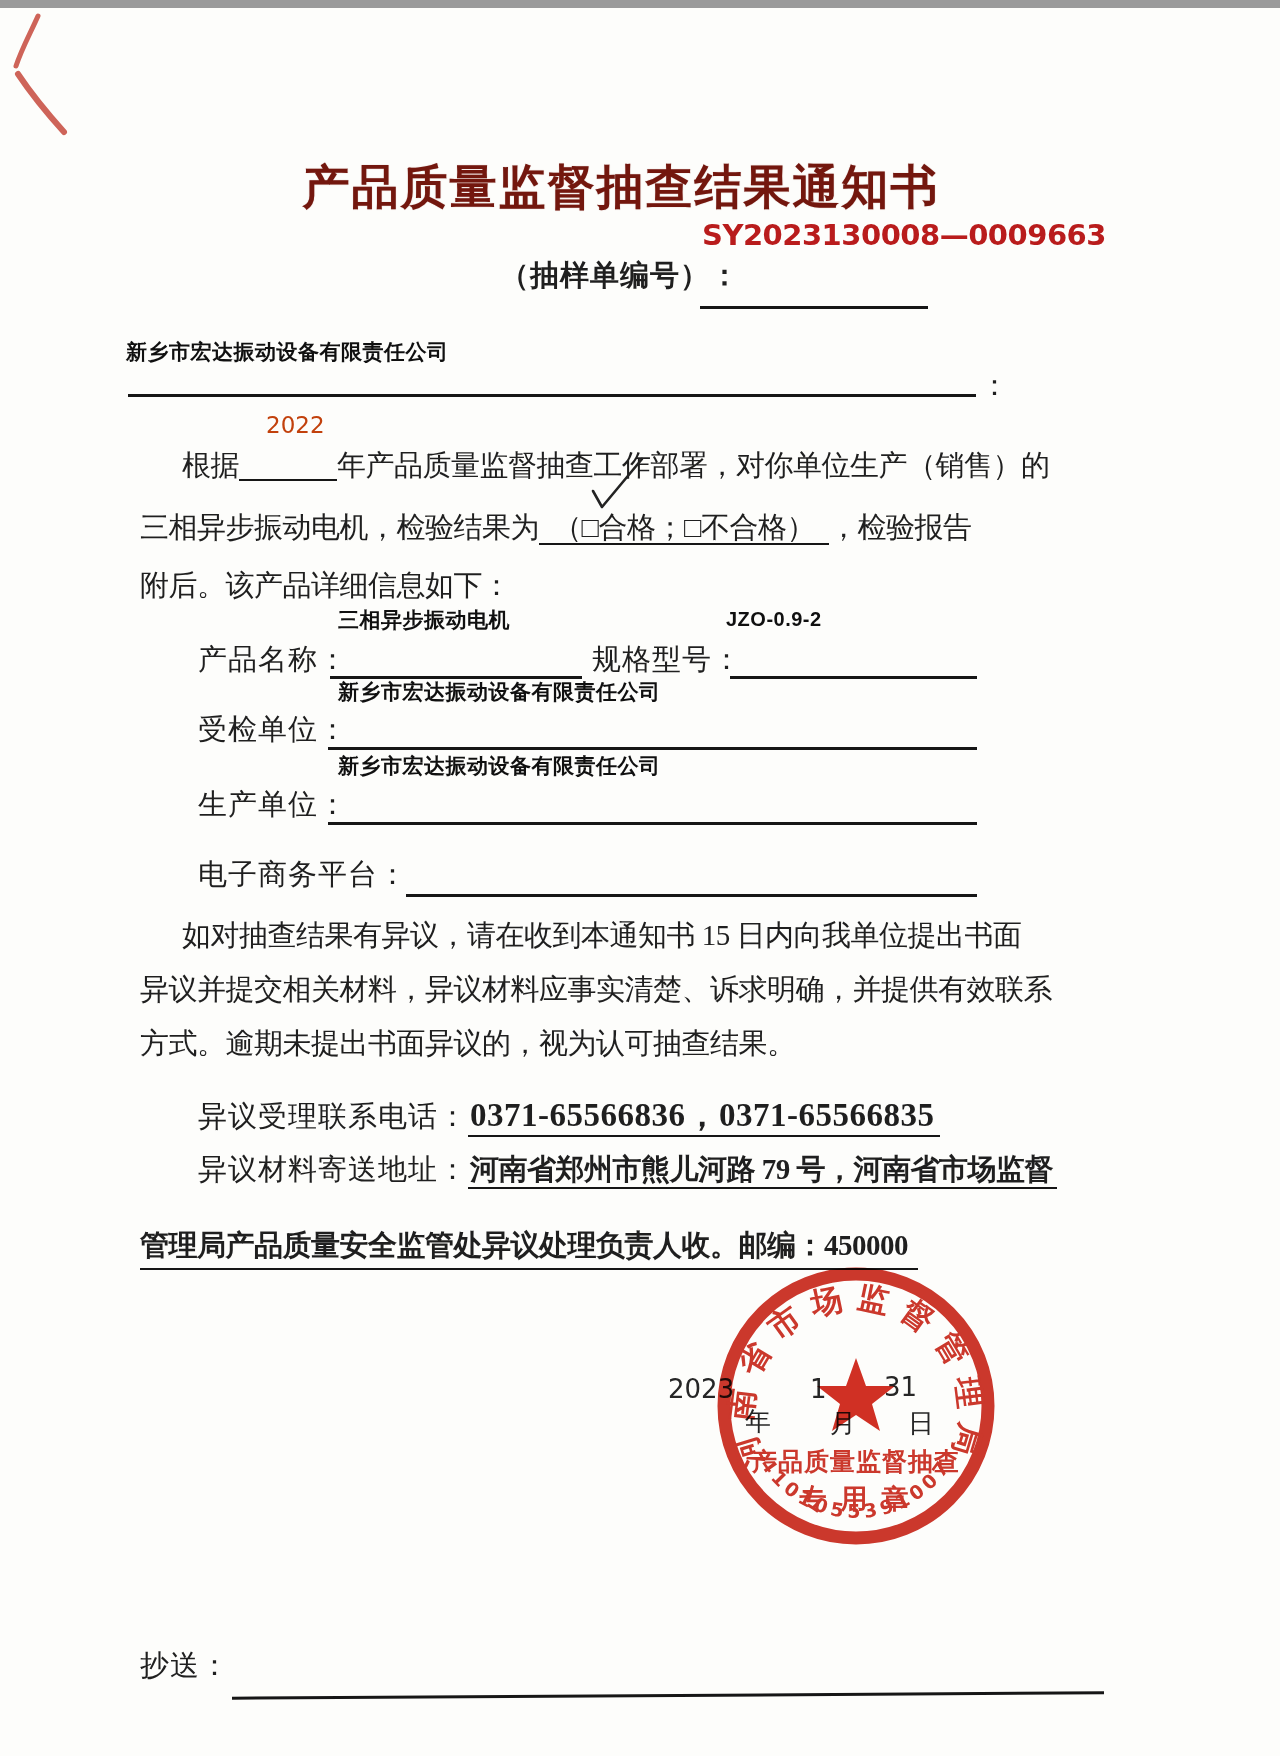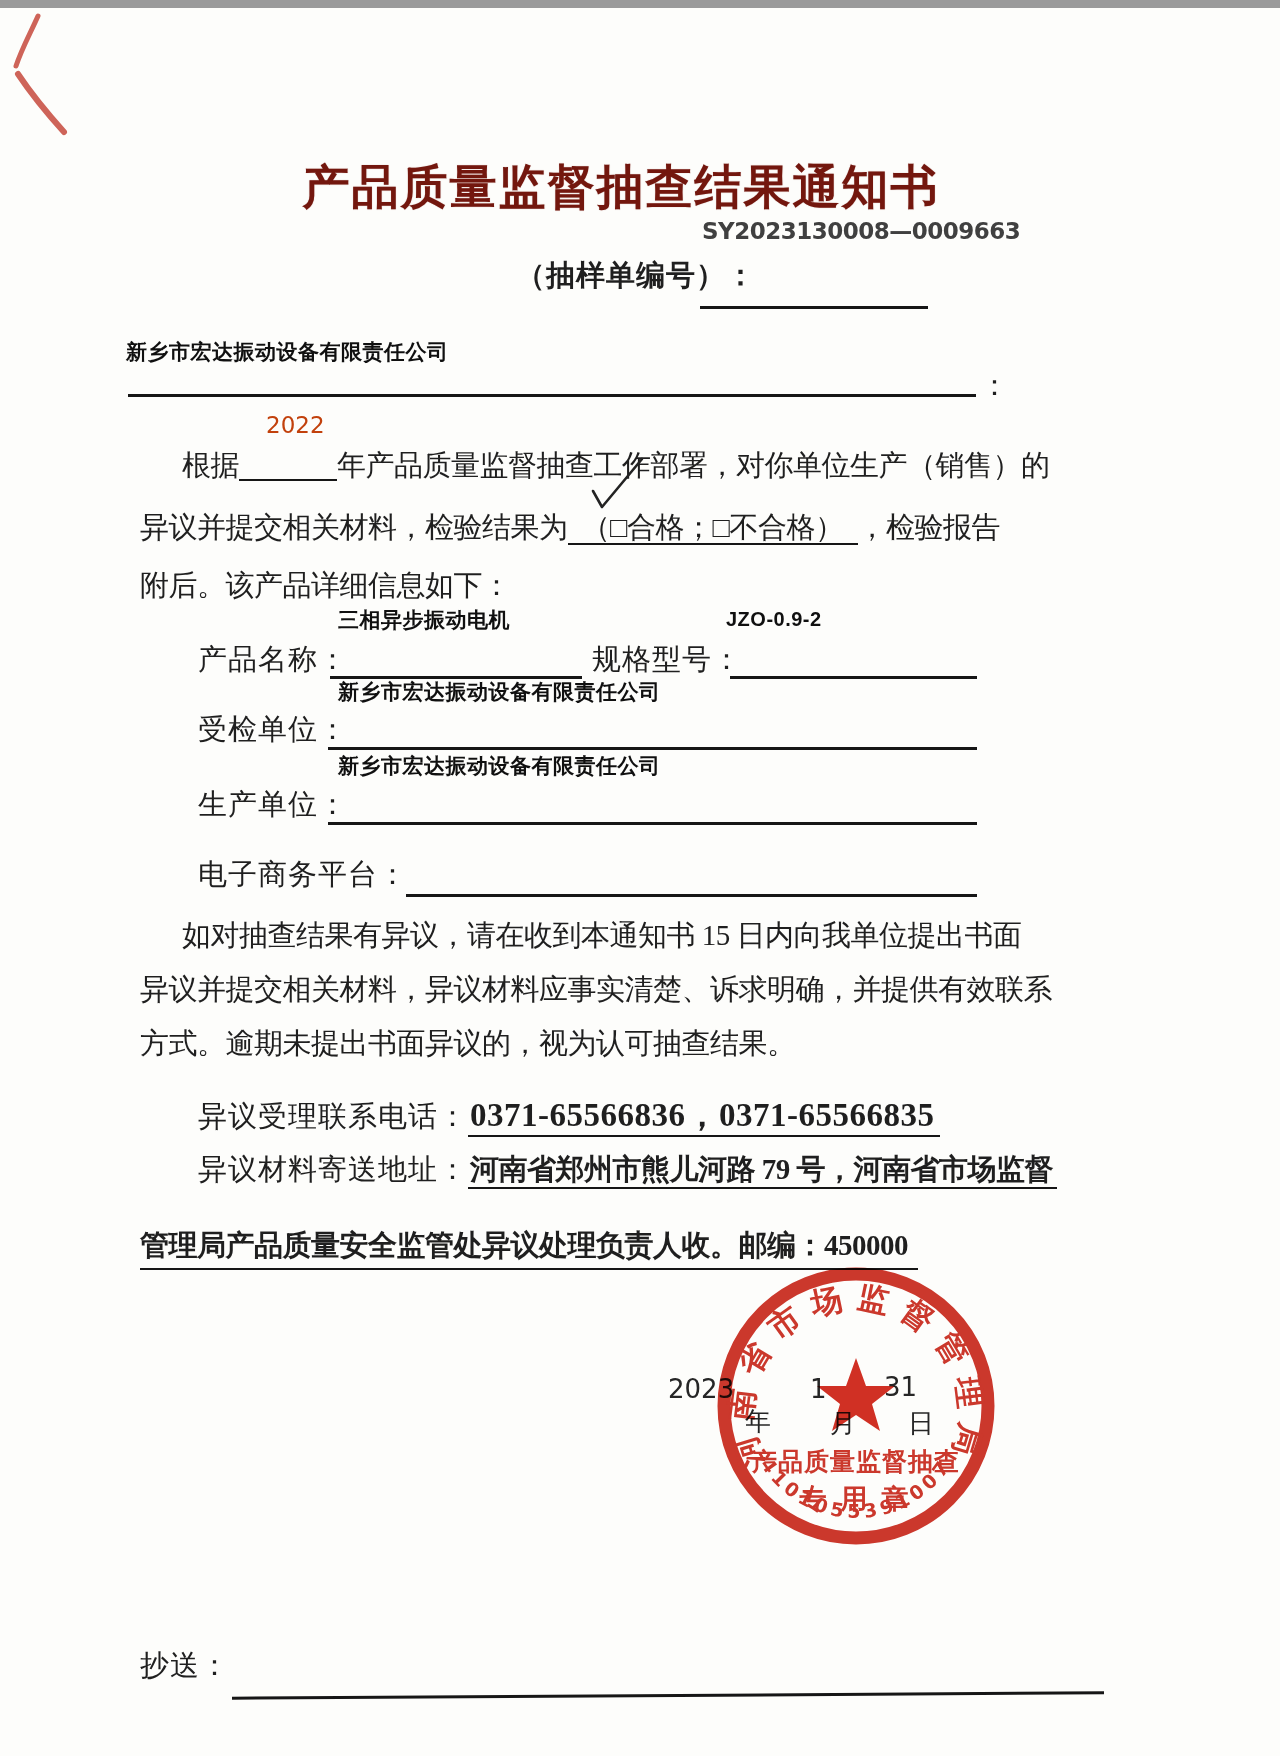--- a/index.html
+++ b/index.html
@@ -10,21 +10,21 @@
     color:#1f1f1f;
   }
   .abs{position:absolute;white-space:nowrap;}
   .f-hei{font-family:"Liberation Sans","DejaVu Sans",sans-serif;font-weight:700;}
   .f-num{font-family:"DejaVu Sans","Liberation Sans",sans-serif;}
   .rule{position:absolute;background:#161616;height:2.5px;}
   .title{
     font-size:47px;font-weight:700;letter-spacing:2px;color:#73170e;
     text-shadow:0 0 1px rgba(115,23,14,.4);
   }
-  .serial{font-size:23px;font-weight:700;letter-spacing:-0.5px;color:#404040;}
+  .serial{font-size:29px;font-weight:700;letter-spacing:-0.5px;color:#b91c1c;}
   .lbl{font-size:29px;letter-spacing:1px;}
   .para{font-size:29px;letter-spacing:-0.5px;}
   .filled{font-size:21px;color:#101010;letter-spacing:0.5px;}
   .blank-inline{display:inline-block;border-bottom:2.5px solid #161616;}
   .uline{border-bottom:2.5px solid #161616;}
   .phone{font-size:33px;font-weight:700;letter-spacing:0.5px;}
   .datechar{font-size:26px;color:#262626;}
   .stamp-wrap{position:absolute;left:706px;top:1250px;width:300px;height:300px;
     mix-blend-mode:multiply;opacity:.93;}
   .corner-marks{position:absolute;left:4px;top:2px;width:80px;height:140px;opacity:.78;}
@@ -39,39 +39,39 @@
 
   <svg class="corner-marks" viewBox="0 0 80 140">
     <path d="M34,6 C26,24 18,38 12,56" fill="none" stroke="#c23a2c" stroke-width="5" stroke-linecap="round"></path>
     <path d="M14,64 C26,82 42,102 60,122" fill="none" stroke="#c23a2c" stroke-width="6" stroke-linecap="round"></path>
   </svg>
 
   <div class="abs title" style="left:50%;top:148px;transform:translateX(-53%);">产品质量监督抽查结果通知书</div>
 
   <div class="abs serial f-num" style="left:702px;top:210px;">SY2023130008—0009663</div>
 
-  <div class="abs lbl" style="left:516px;top:248px;font-weight:700;">（抽样单编号）：</div>
+  <div class="abs lbl" style="left:500px;top:248px;font-weight:700;">（抽样单编号）：</div>
   <div class="rule" style="left:700px;top:298px;width:228px;"></div>
 
   <div class="abs filled f-hei" style="left:126px;top:330px;">新乡市宏达振动设备有限责任公司</div>
   <div class="rule" style="left:128px;top:386px;width:848px;"></div>
   <div class="abs lbl" style="left:980px;top:358px;">：</div>
 
   <div class="abs f-num" style="left:266px;top:404px;font-size:23px;color:#c2410c;">2022</div>
 
   <div class="abs para" style="left:182px;top:437px;">
     <span>根据</span><span class="blank-inline" style="width:98px;height:34px;vertical-align:-6px;"></span><span>年产品质量监督抽查工作部署，对你单位生产（销售）的</span>
   </div>
 
   <svg class="check" viewBox="0 0 64 62">
     <path d="M7,33 L16,49 L56,1" fill="none" stroke="#232323" stroke-width="2.6" stroke-linecap="round" stroke-linejoin="round"></path>
   </svg>
 
   <div class="abs para" style="left:140px;top:500px;">
-    <span>异议并提交相关材料，检验结果为</span><span class="uline" style="padding:0 14px;">（□合格；□不合格）</span><span>，检验报告</span>
+    <span>三相异步振动电机，检验结果为</span><span class="uline" style="padding:0 14px;">（□合格；□不合格）</span><span>，检验报告</span>
   </div>
 
   <div class="abs para" style="left:140px;top:558px;font-family:Liberation Serif, serif;">附后。该产品详细信息如下：</div>
 
   <div class="abs filled f-hei" style="left:338px;top:598px;">三相异步振动电机</div>
   <div class="abs filled f-hei" style="left:726px;top:600px;font-size:20px;">JZO-0.9-2</div>
 
   <div class="abs lbl" style="left:198px;top:632px;">产品名称：</div>
   <div class="rule" style="left:330px;top:668px;width:252px;"></div>
   <div class="abs lbl" style="left:592px;top:632px;">规格型号：</div>

